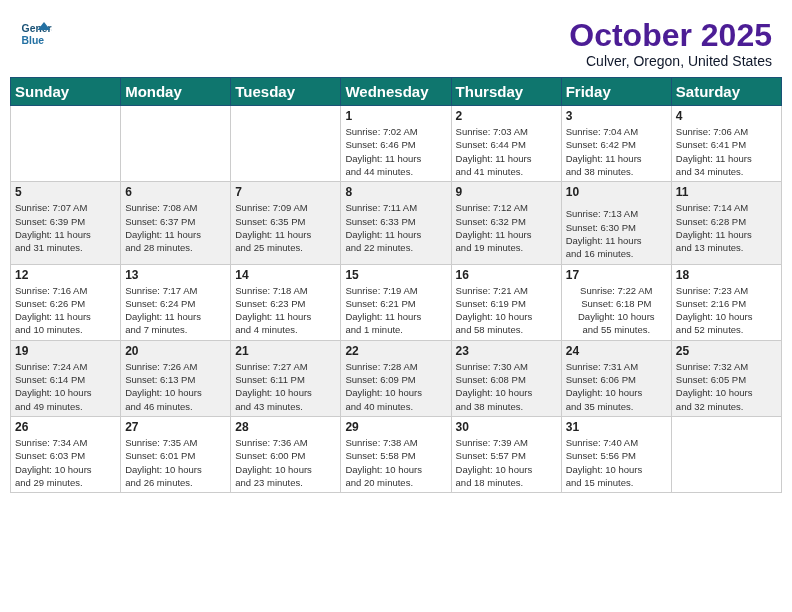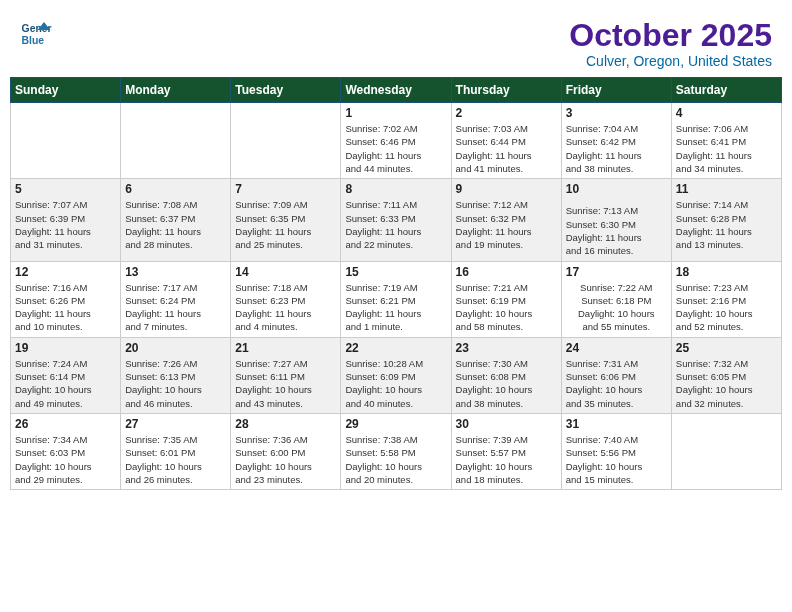--- a/index.html
+++ b/index.html
@@ -29,31 +29,31 @@
       text-align: right;
     }
     .month-title {
       font-size: 32px;
       font-weight: bold;
       color: #4c1d95;
       line-height: 1.1;
     }
     .location {
       font-size: 14px;
-      color: #0369a1;
+      color: #0f172a;
     }
     .calendar {
       width: 100%;
       border-collapse: collapse;
       border: 1px solid #ccc;
     }
     .calendar th {
-      background: #14532d;
+      background: #0f766e;
       color: #fff;
-      font-size: 12px;
+      font-size: 15px;
       font-weight: bold;
       padding: 5px 4px;
       text-align: left;
       border: 1px solid #1a5276;
     }
     .calendar td {
       vertical-align: top;
       border: 1px solid #ccc;
       width: calc(100% / 7);
       min-height: 80px;
@@ -268,21 +268,21 @@
         </td>
         <td>
           <div class="day-num">21</div>
           <div class="day-info" style="white-space: pre-line;">Sunrise: 7:27 AM
 Sunset: 6:11 PM
 Daylight: 10 hours
 and 43 minutes.</div>
         </td>
         <td>
           <div class="day-num">22</div>
-          <div class="day-info" style="white-space: pre-line;">Sunrise: 10:28 AM
+          <div class="day-info" style="white-space: pre-line;">Sunrise: 7:28 AM
 Sunset: 6:09 PM
 Daylight: 10 hours
 and 40 minutes.</div>
         </td>
         <td>
           <div class="day-num">23</div>
           <div class="day-info" style="white-space: pre-line;">Sunrise: 7:30 AM
 Sunset: 6:08 PM
 Daylight: 10 hours
 and 38 minutes.</div>

